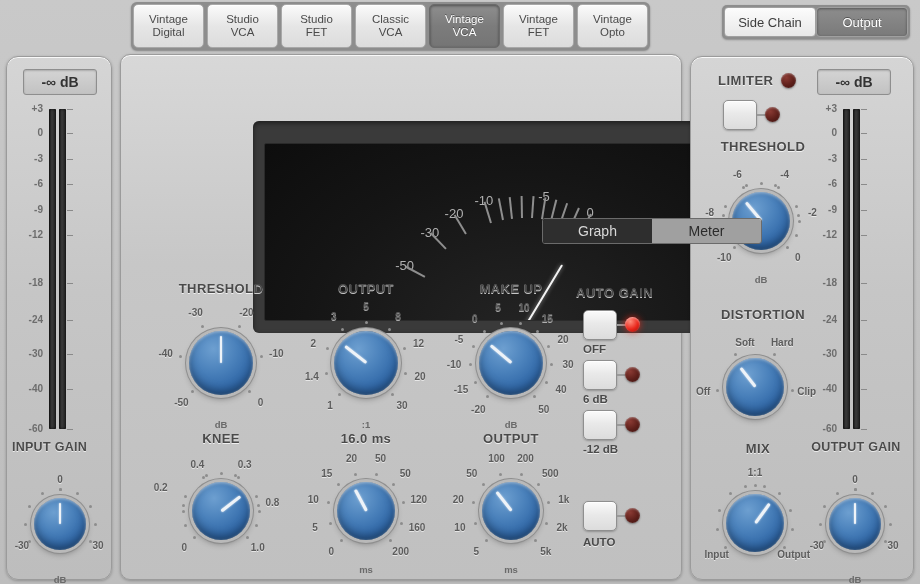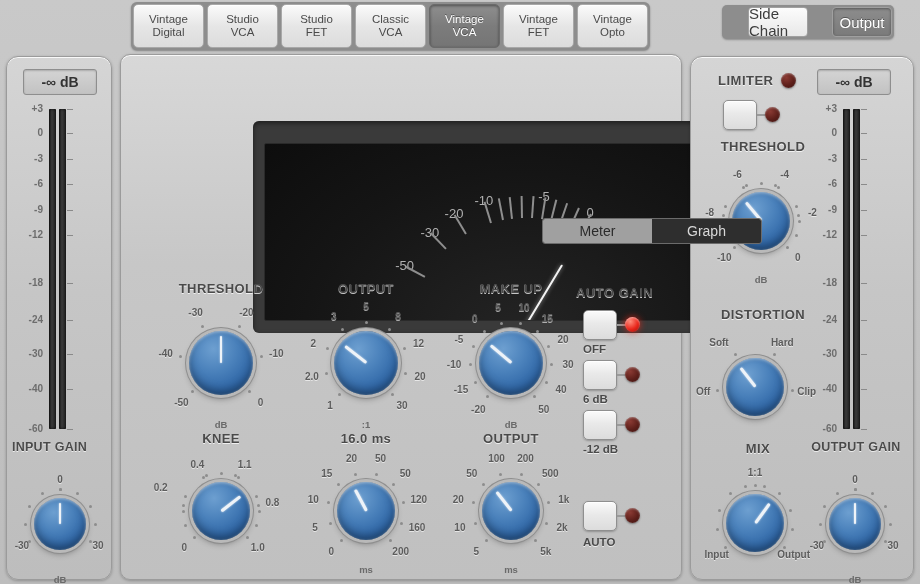--- a/index.html
+++ b/index.html
@@ -33,24 +33,24 @@
     box-shadow:inset 0 1px 3px rgba(0,0,0,.45);
     text-shadow:0 -1px 0 rgba(0,0,0,.4);
   }
 
   .seg-group {
     position:absolute; left:722px; top:5px;
     display:flex; background:#8d8d8d; padding:2px; border-radius:5px;
     box-shadow:0 1px 2px rgba(0,0,0,.3);
   }
   .seg {
-    width:60px; height:30px; display:flex; align-items:center; justify-content:center;
-    font-size:15px; color:#3d3d3d; cursor:pointer;
+    width:92px; height:30px; display:flex; align-items:center; justify-content:center;
+    font-size:13px; color:#3d3d3d; cursor:pointer;
     background:linear-gradient(180deg,#fcfcfc 0%,#e8e8e8 100%);
-    border:1px solid #a0a0a0; border-radius:4px;margin-left:24px;
+    border:1px solid #a0a0a0; border-radius:4px;
   }
   .seg.active {
     background:linear-gradient(180deg,#8d8d8d 0%,#7a7a7a 100%);
     color:#fff; text-shadow:0 -1px 0 rgba(0,0,0,.4);
     box-shadow:inset 0 1px 3px rgba(0,0,0,.4);
   }
 
   
   .panel {
     position:absolute;
@@ -277,22 +277,22 @@
         <div class="vu-tick" style="width: 1.6px; height: 22px; left: 256.045px; top: 52.0171px; transform: rotate(-1deg);"></div>
         <div class="vu-tick" style="width: 1.6px; height: 22px; left: 265.813px; top: 52.2728px; transform: rotate(4deg);"></div>
         <div class="vu-tick" style="width: 1.6px; height: 22px; left: 275.521px; top: 53.3789px; transform: rotate(9deg);"></div>
         <div class="vu-tick" style="width: 1.6px; height: 22px; left: 285.095px; top: 55.3269px; transform: rotate(14deg);"></div>
         <div class="vu-tick" style="width: 1.6px; height: 22px; left: 294.464px; top: 58.1019px; transform: rotate(19deg);"></div>
         <div class="vu-tick" style="width: 1.6px; height: 22px; left: 303.555px; top: 61.6829px; transform: rotate(24deg);"></div>
         <div class="vu-tick" style="width: 1.6px; height: 22px; left: 314px; top: 67.0052px; transform: rotate(30deg);"></div>
         <div id="vu-needle" style="left: 257px; top: 110px; transform: rotate(31deg);"></div>
       </div>
     <div class="vu-toggle">
+      <div class="vu-seg off">Graph</div>
       <div class="vu-seg on">Meter</div>
-      <div class="vu-seg off">Graph</div>
     </div>
   </div>
 
   <div class="knob-unit" id="k-threshold" style="left:30px; top:226px; width:140px; height:140px;">
       <div class="knob-title" style="top: 0px;">THRESHOLD</div>
       <div class="knob-tl" style="left: 14.402px; top: 115.598px; width: 32px; text-align: center;">-50</div>
       <div class="knob-dot" style="left: 39.5086px; top: 109.491px;"></div>
       <div class="knob-tl" style="left: -1.31055px; top: 67.2397px; width: 32px; text-align: center;">-40</div>
       <div class="knob-dot" style="left: 28.0048px; top: 74.0862px;"></div>
       <div class="knob-tl" style="left: 28.5765px; top: 26.1036px; width: 32px; text-align: center;">-30</div>
@@ -305,21 +305,21 @@
       <div class="knob-dot" style="left: 97.4914px; top: 109.491px;"></div>
       <div class="knob" style="width: 64px; height: 64px; left: 38px; top: 50px;">
         <div class="knob-ptr" style="height: 27px; top: 5px; margin-left: -1.25px; transform: rotate(0deg);"></div>
       </div>
       <div class="knob-unitlbl" style="top: 138px; left: 0px;">dB</div>
     </div>
   <div class="knob-unit" id="k-ratio" style="left:175px; top:226px; width:140px; height:140px;">
       <div class="knob-title" style="top: 0px;">OUTPUT</div>
       <div class="knob-tl" style="left: 18.0039px; top: 118.898px; width: 32px; text-align: center;">1</div>
       <div class="knob-dot" style="left: 42.1457px; top: 111.908px;"></div>
-      <div class="knob-tl" style="left: -0.0918462px; top: 90.4939px; width: 32px; text-align: center;">2.0</div>
+      <div class="knob-tl" style="left: -0.0918462px; top: 90.4939px; width: 32px; text-align: center;">1.4</div>
       <div class="knob-dot" style="left: 28.897px; top: 91.1116px;"></div>
       <div class="knob-tl" style="left: 1.37721px; top: 56.8469px; width: 32px; text-align: center;">2</div>
       <div class="knob-dot" style="left: 29.9726px; top: 66.4772px;"></div>
       <div class="knob-tl" style="left: 21.8797px; top: 30.1275px; width: 32px; text-align: center;">3</div>
       <div class="knob-dot" style="left: 44.9834px; top: 46.9148px;"></div>
       <div class="knob-tl" style="left: 54px; top: 20px; width: 32px; text-align: center;">5</div>
       <div class="knob-dot" style="left: 68.5px; top: 39.5px;"></div>
       <div class="knob-tl" style="left: 86.1203px; top: 30.1275px; width: 32px; text-align: center;">8</div>
       <div class="knob-dot" style="left: 92.0166px; top: 46.9148px;"></div>
       <div class="knob-tl" style="left: 106.623px; top: 56.8469px; width: 32px; text-align: center;">12</div>
@@ -366,21 +366,21 @@
     </div>
 
   <div class="knob-unit" id="k-knee" style="left:30px; top:376px; width:140px; height:140px;">
       <div class="knob-title" style="top: 0px;">KNEE</div>
       <div class="knob-tl" style="left: 17.2304px; top: 110.77px; width: 32px; text-align: center;">0</div>
       <div class="knob-dot" style="left: 41.6299px; top: 105.37px;"></div>
       <div class="knob-tl" style="left: 2.64021px; top: 51px; width: 32px; text-align: left;">0.2</div>
       <div class="knob-dot" style="left: 30.9678px; top: 72.5555px;"></div>
       <div class="knob-tl" style="left: 30.3925px; top: 27.6677px; width: 32px; text-align: center;">0.4</div>
       <div class="knob-dot" style="left: 51.2484px; top: 44.6418px;"></div>
-      <div class="knob-tl" style="left: 77.6075px; top: 27.6677px; width: 32px; text-align: center;">1.1</div>
+      <div class="knob-tl" style="left: 77.6075px; top: 27.6677px; width: 32px; text-align: center;">0.3</div>
       <div class="knob-dot" style="left: 85.7516px; top: 44.6418px;"></div>
       <div class="knob-tl" style="left: 105.36px; top: 65.8654px; width: 32px; text-align: center;">0.8</div>
       <div class="knob-dot" style="left: 106.032px; top: 72.5555px;"></div>
       <div class="knob-tl" style="left: 90.7696px; top: 110.77px; width: 32px; text-align: center;">1.0</div>
       <div class="knob-dot" style="left: 95.3701px; top: 105.37px;"></div>
       <div class="knob-dot" style="left: 33.267px; top: 92.7351px;"></div>
       <div class="knob-dot" style="left: 30.5px; top: 78.5px;"></div>
       <div class="knob-dot" style="left: 33.267px; top: 64.2649px;"></div>
       <div class="knob-dot" style="left: 54.2649px; top: 43.267px;"></div>
       <div class="knob-dot" style="left: 68.5px; top: 40.5px;"></div>
@@ -505,21 +505,21 @@
       <div class="knob" style="width: 58px; height: 58px; left: 39px; top: 53px;">
         <div class="knob-ptr" style="height: 24px; top: 5px; margin-left: -1.25px; transform: rotate(-40deg);"></div>
       </div>
       <div class="knob-unitlbl" style="top: 135px; left: -2px;">dB</div>
     </div>
 
   <div class="knob-unit" id="k-distortion" style="left:2px; top:250px; width:140px; height:130px;">
       <div class="knob-title" style="top: 0px;">DISTORTION</div>
       <div class="knob-tl" style="left: -5.80212px; top: 78.5321px; width: 32px; text-align: center;">Off</div>
       <div class="knob-dot" style="left: 22.6446px; top: 81.8119px;"></div>
-      <div class="knob-tl" style="left: 10px; top: 29.7419px; width: 32px; text-align: center;">Soft</div>
+      <div class="knob-tl" style="left: 36px; top: 29.7419px; width: 32px; text-align: center;">Soft</div>
       <div class="knob-dot" style="left: 40.5509px; top: 46.1576px;"></div>
       <div class="knob-tl" style="left: 73.2988px; top: 29.7419px; width: 32px; text-align: center;">Hard</div>
       <div class="knob-dot" style="left: 80.4491px; top: 46.1576px;"></div>
       <div class="knob-tl" style="left: 97.8021px; top: 78.5321px; width: 32px; text-align: center;">Clip</div>
       <div class="knob-dot" style="left: 98.3554px; top: 81.8119px;"></div>
       <div class="knob" style="width: 58px; height: 58px; left: 33px; top: 51px;">
         <div class="knob-ptr" style="height: 24px; top: 5px; margin-left: -1.25px; transform: rotate(-38deg);"></div>
       </div>
     </div>
 

